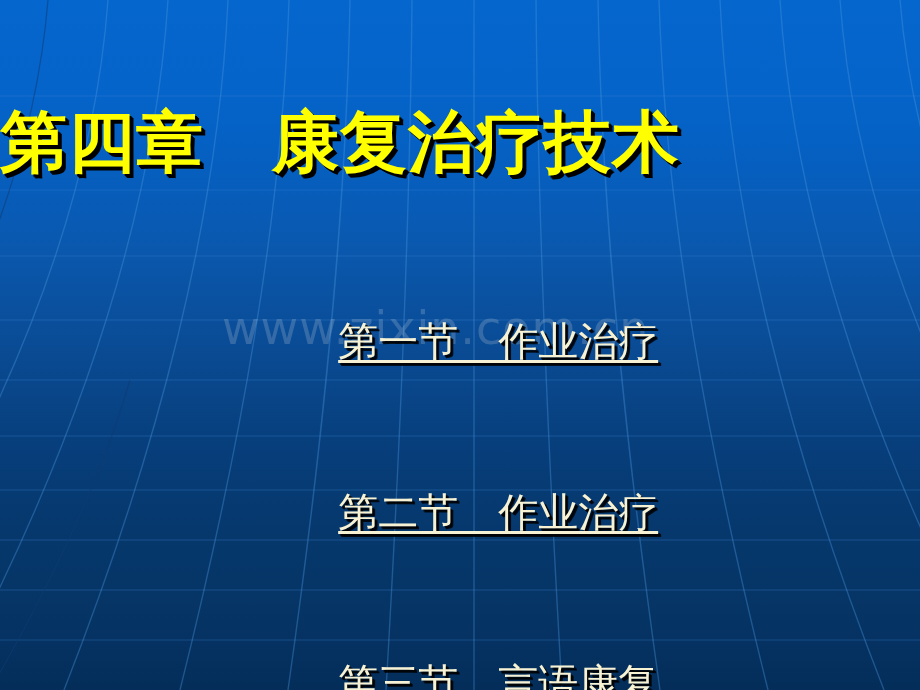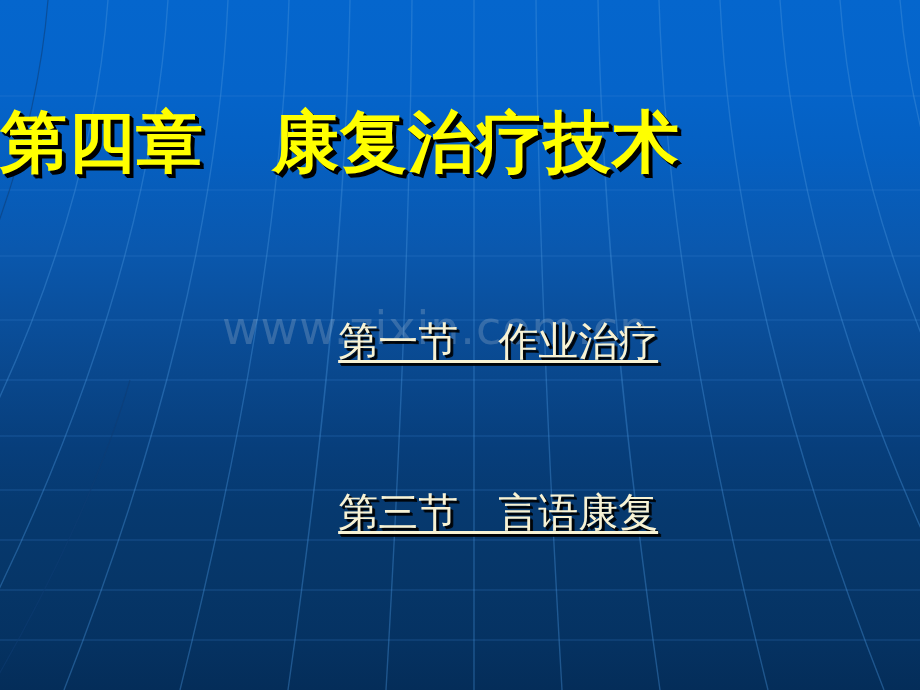--- a/index.html
+++ b/index.html
@@ -140,18 +140,21 @@
 
   <div class="watermark">www.zixin.com.cn</div>
 
   <div class="title">第四章　康复治疗技术</div>
 
   <div class="body-list">
     <div class="list-item">
       <span class="u">第一节　作业治疗</span>
     </div>
     <div class="list-item">
+      <span class="u">第二节　作业治疗</span>
+    </div>
+    <div class="list-item">
       <span class="u">第三节　言语康复</span>
     </div>
 
   </div>
 
 </div>
 
 </body></html>

